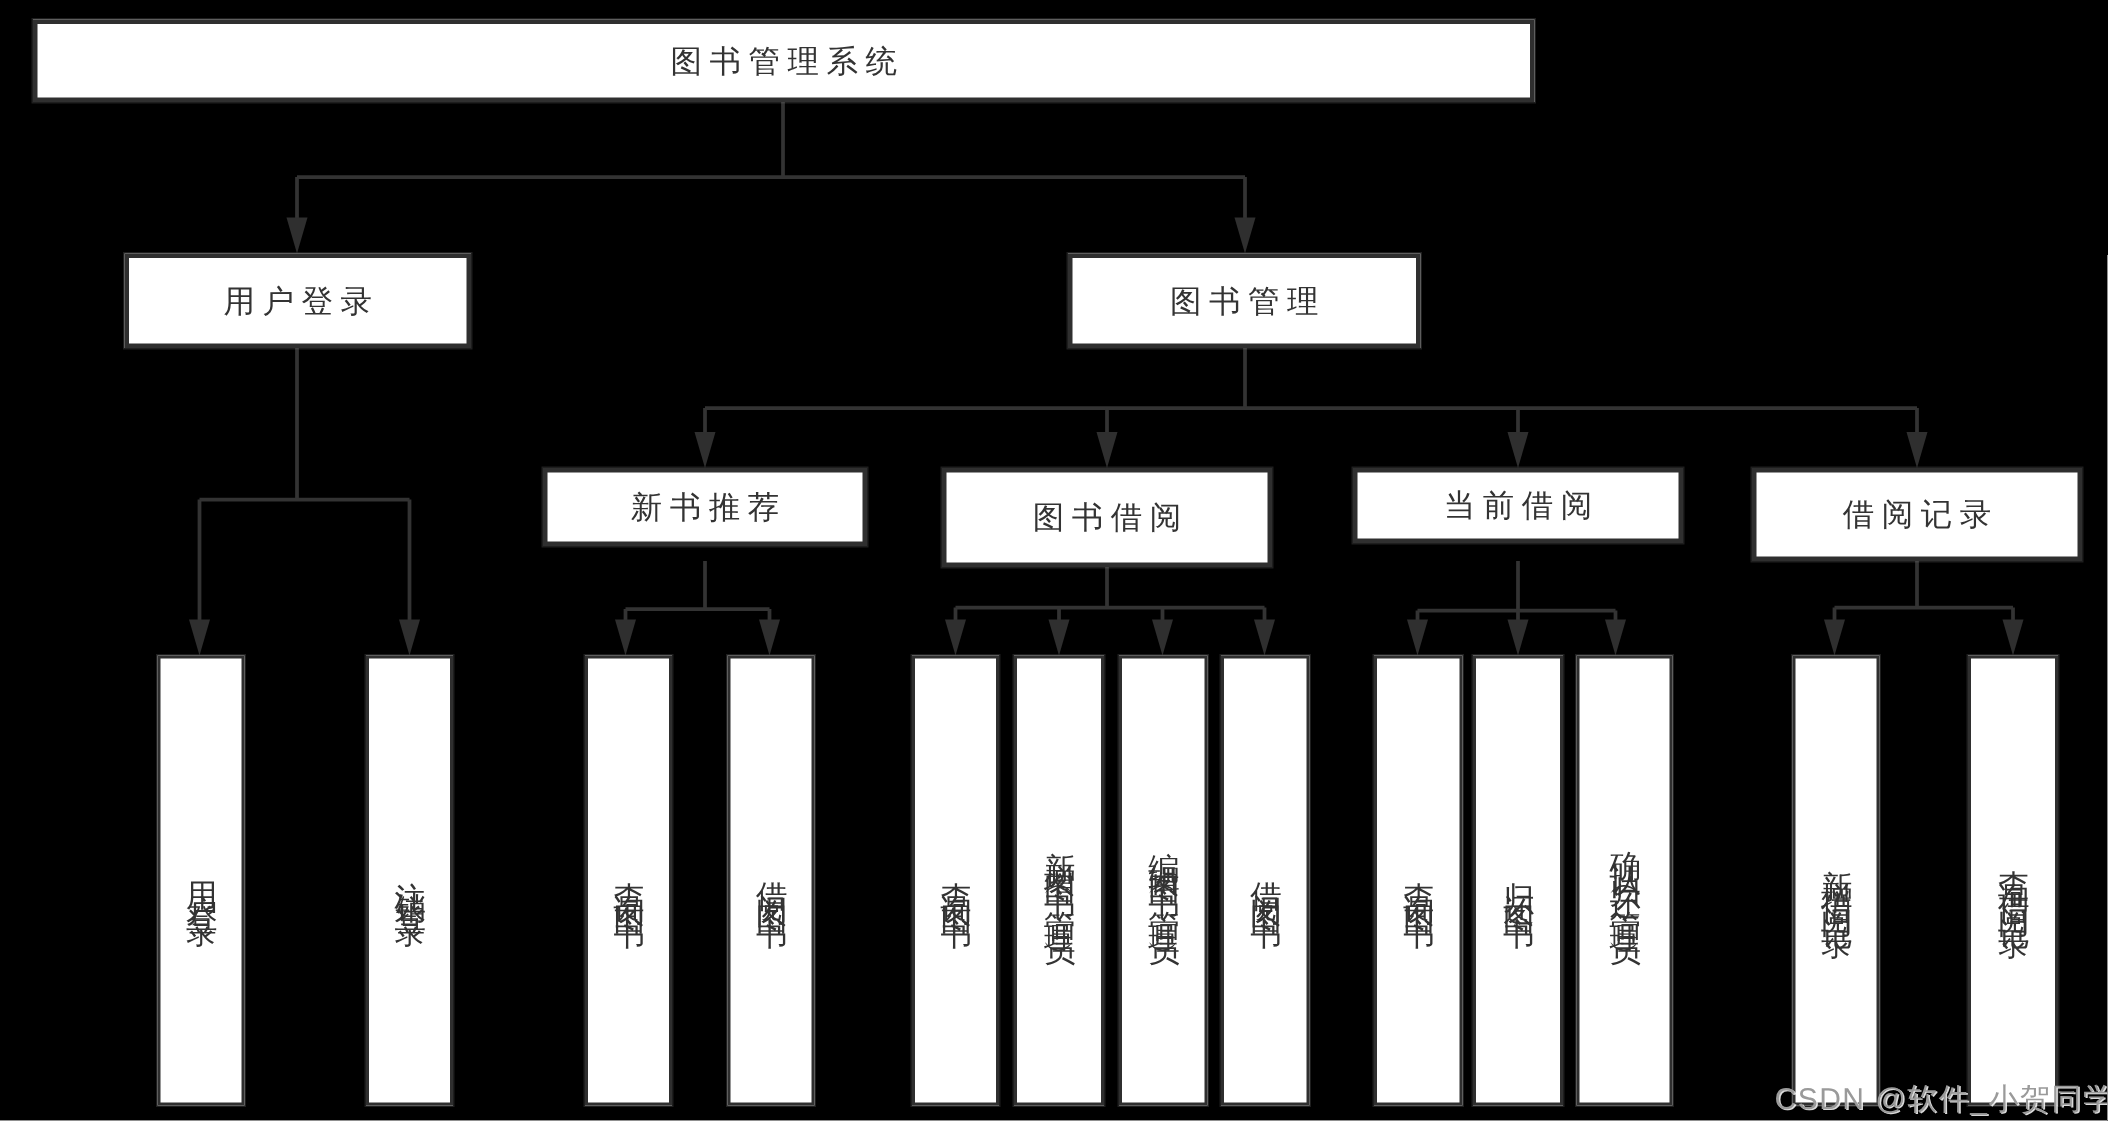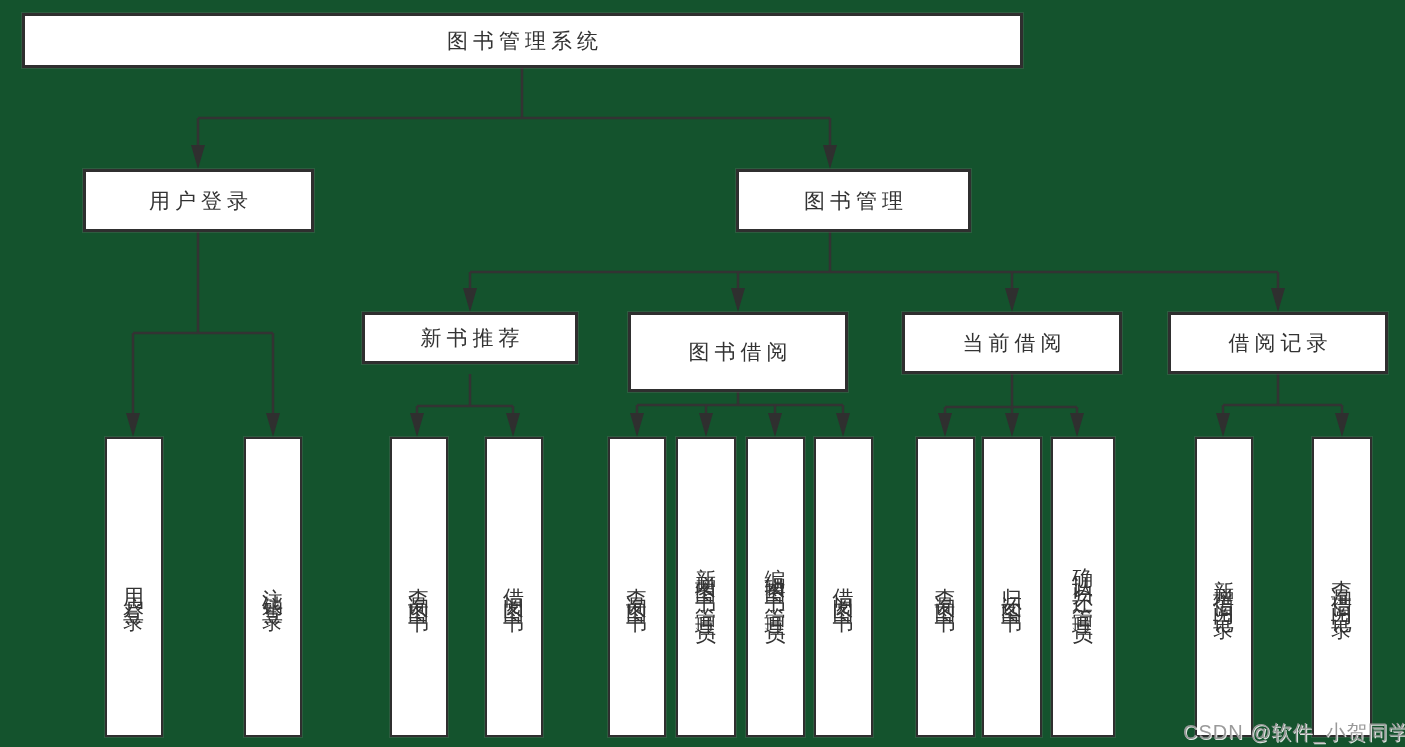--- a/index.html
+++ b/index.html
@@ -1,17 +1,17 @@
 <!DOCTYPE html>
 <html><head>
 <meta charset="utf-8">
 <style>
   html,body{margin:0;padding:0;background:#ffffff;}
   .stage{
-    position:relative;width:1405px;height:747px;background:#14532d;
+    position:relative;width:1405px;height:747px;background:#000000;
     font-family:"Liberation Sans",sans-serif;color:#333333;overflow:hidden;
   }
   .wires{position:absolute;left:0;top:0;width:1405px;height:747px;z-index:1;}
   .node{
     position:absolute;box-sizing:border-box;background:#ffffff;
     border:3px solid #2f2f2f;display:flex;align-items:center;justify-content:center;
     font-size:21px;letter-spacing:5px;text-indent:5px;color:#333333;z-index:2;
     box-shadow:0 0 0 1px rgba(120,120,120,.25);
   }
   .leaf{
@@ -95,25 +95,25 @@
       <polygon points="1005,413 1019,413 1012,437"></polygon>
       <polygon points="1070,413 1084,413 1077,437"></polygon>
       <polygon points="1216,413 1230,413 1223,437"></polygon>
       <polygon points="1335,413 1349,413 1342,437"></polygon>
     </g>
   </svg>
 
   <div class="node" style="left:22px;top:13px;width:1001px;height:55px;">图书管理系统</div>
 
   <div class="node" style="left:83px;top:169px;width:231px;height:63px;">用户登录</div>
-  <div class="node" style="left:712px;top:169px;width:235px;height:63px;margin-left:24px;">图书管理</div>
+  <div class="node" style="left:712px;top:169px;width:235px;height:63px;">图书管理</div>
 
   <div class="node" style="left:362px;top:312px;width:216px;height:52px;">新书推荐</div>
-  <div class="node" style="left:628px;top:312px;width:220px;height:80px;">图书借阅</div>
-  <div class="node" style="left:902px;top:312px;width:220px;height:62px;">当前借阅</div>
+  <div class="node" style="left:628px;top:312px;width:220px;height:66px;">图书借阅</div>
+  <div class="node" style="left:902px;top:312px;width:220px;height:50px;">当前借阅</div>
   <div class="node" style="left:1168px;top:312px;width:220px;height:62px;">借阅记录</div>
 
   <div class="leaf" style="left:105px;top:437px;width:58px;height:300px;">
     <span>用户登录</span>
     </div>
   <div class="leaf" style="left:244px;top:437px;width:58px;height:300px;">
     <span>注销登录</span>
     </div>
 
   <div class="leaf" style="left:390px;top:437px;width:58px;height:300px;">

